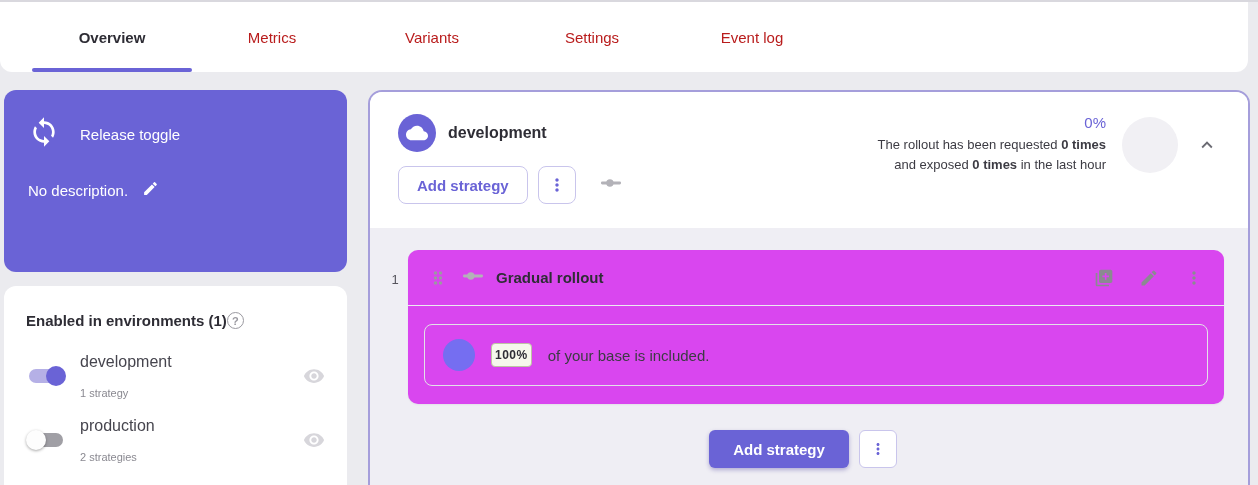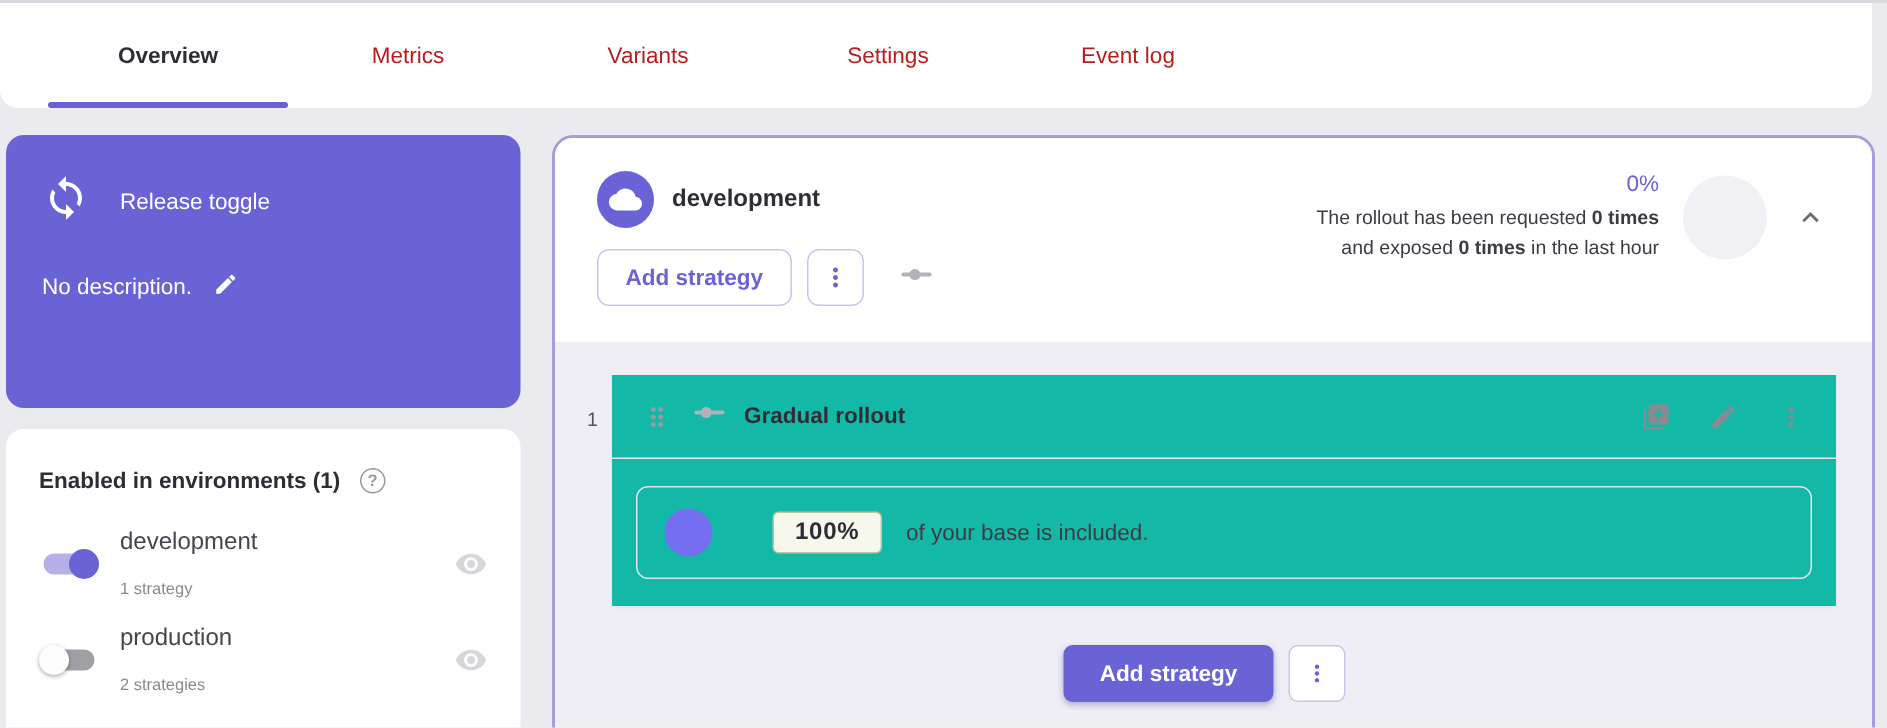--- a/index.html
+++ b/index.html
@@ -53,21 +53,21 @@
   .type-card .label{font-size:15px;}
   .type-card .proj{font-size:15px;margin-bottom:22px;}
   .type-card .desc{font-size:15px;display:flex;align-items:center;gap:14px;}
   .type-card .desc svg{width:17px;height:17px;cursor:pointer;}
 
   
   .env-card{
     background:#fff;border-radius:12px;margin-top:14px;
     padding:26px 22px;height:220px;
   }
-  .env-card .heading{display:flex;align-items:center;gap:13px;margin-bottom:24px;}
+  .env-card .heading{display:flex;align-items:center;gap:0;margin-bottom:24px;}
   .env-card .heading .title{font-size:15px;font-weight:bold;color:#2e2d35;}
   .help-icon{
     width:17px;height:17px;border:1.5px solid #9a99a0;border-radius:50%;
     color:#9a99a0;font-size:11px;display:flex;align-items:center;justify-content:center;
     font-weight:bold;cursor:pointer;
   }
   .env-row{display:flex;align-items:center;margin-bottom:18px;}
   .env-row .texts{margin-left:14px;flex:1;}
   .env-row .env-name{font-size:16px;color:#46454e;}
   .env-row .env-count{font-size:11px;color:#8a8991;margin-top:16px;}
@@ -112,37 +112,37 @@
   .header-right{display:flex;align-items:center;gap:16px;}
   .metrics{text-align:right;}
   .metrics .pct{color:var(--primary);font-size:15px;margin-bottom:4px;}
   .metrics .line{font-size:13px;color:#3c3b43;line-height:20px;}
   .avatar{width:56px;height:56px;border-radius:50%;background:#f1f0f4;}
   .chevron{width:22px;height:22px;fill:#6c6c74;cursor:pointer;margin-left:2px;}
 
   .env-body{padding:22px 24px 0 12px;}
   .strategy-row{display:flex;}
   .strategy-index{width:26px;flex:0 0 26px;text-align:center;font-size:13px;color:#55545c;padding-top:22px;}
-  .strategy-card{flex:1;background:#14b8a6;border-radius:0;box-shadow:0 1px 2px rgba(30,30,60,.06);}
+  .strategy-card{flex:1;background:#d946ef;border-radius:10px;box-shadow:0 1px 2px rgba(30,30,60,.06);}
   .s-header{display:flex;align-items:center;height:56px;padding:0 20px;border-bottom:1px solid #ececf0;}
   .drag-handle{width:20px;height:20px;fill:#9b9aa1;cursor:grab;}
   .s-header .slider-sm{margin:0 8px 0 12px;}
   .slider-sm svg{width:26px;height:26px;}
   .s-title{font-size:15px;font-weight:bold;color:#2e2d35;margin-left:2px;}
   .s-actions{margin-left:auto;display:flex;align-items:center;gap:25px;}
   .s-actions svg{width:20px;height:20px;fill:var(--iconGray);cursor:pointer;}
   .s-body{padding:18px 16px;}
   .rollout-box{
     border:1px solid #e3e2e8;border-radius:8px;padding:14px 18px;
     display:flex;align-items:center;gap:16px;
   }
   .rollout-circle{width:32px;height:32px;border-radius:50%;background:#746df0;background:var(--primary);flex:0 0 32px;background:#756ef1;}
   .rollout-badge{
     background:var(--badgeBg);border:1px solid var(--badgeBorder);border-radius:4px;
-    font-size:16px;font-weight:bold;color:#2e2d35;padding:4px 14px;letter-spacing:.5px;margin-left:24px;
+    font-size:12px;font-weight:bold;color:#2e2d35;padding:4px 3px;letter-spacing:.5px;
   }
   .rollout-text{font-size:15px;color:#3c3b43;}
 
   .footer-row{display:flex;justify-content:center;align-items:center;gap:10px;margin-top:26px;}
   .btn-primary{
     background:var(--primary);color:#fff;font-weight:bold;font-size:15px;
     border:none;border-radius:6px;height:38px;padding:0 24px;font-family:inherit;
     cursor:pointer;box-shadow:0 2px 4px rgba(60,50,150,.35);
   }
   .btn-kebab-light{

